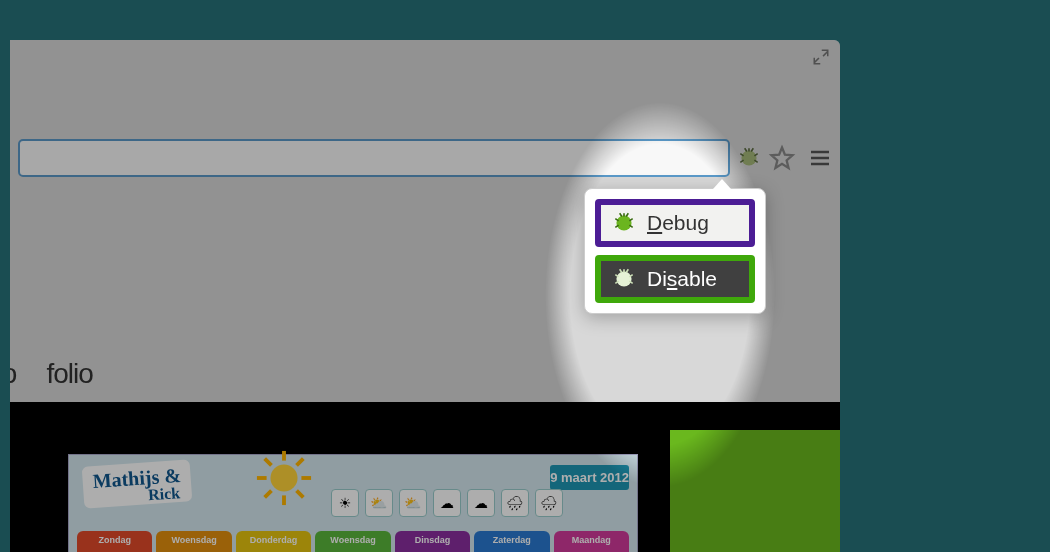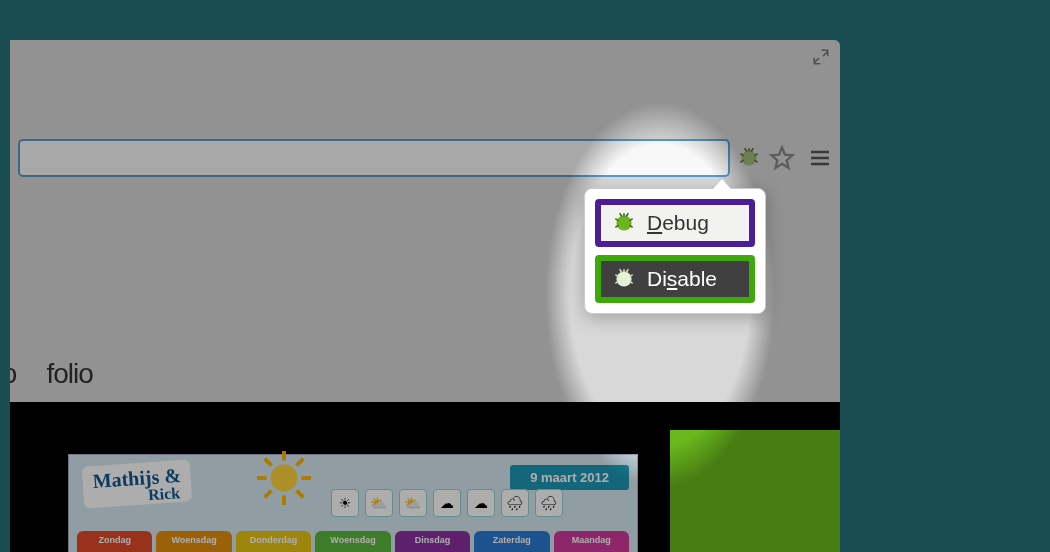--- a/index.html
+++ b/index.html
@@ -145,21 +145,21 @@
     height: 58px;
   }
   .date-badge {
     position: absolute;
     right: 8px;
     top: 10px;
     background: #1e97b4;
     color: #fff;
     font-size: 13px;
     font-weight: bold;
-    padding: 5px 20px;
+    padding: 5px 0;
     border-radius: 3px;
   }
   .weather-icons {
     position: absolute;
     left: 262px;
     top: 34px;
     display: flex;
     gap: 6px;
   }
   .wi {

